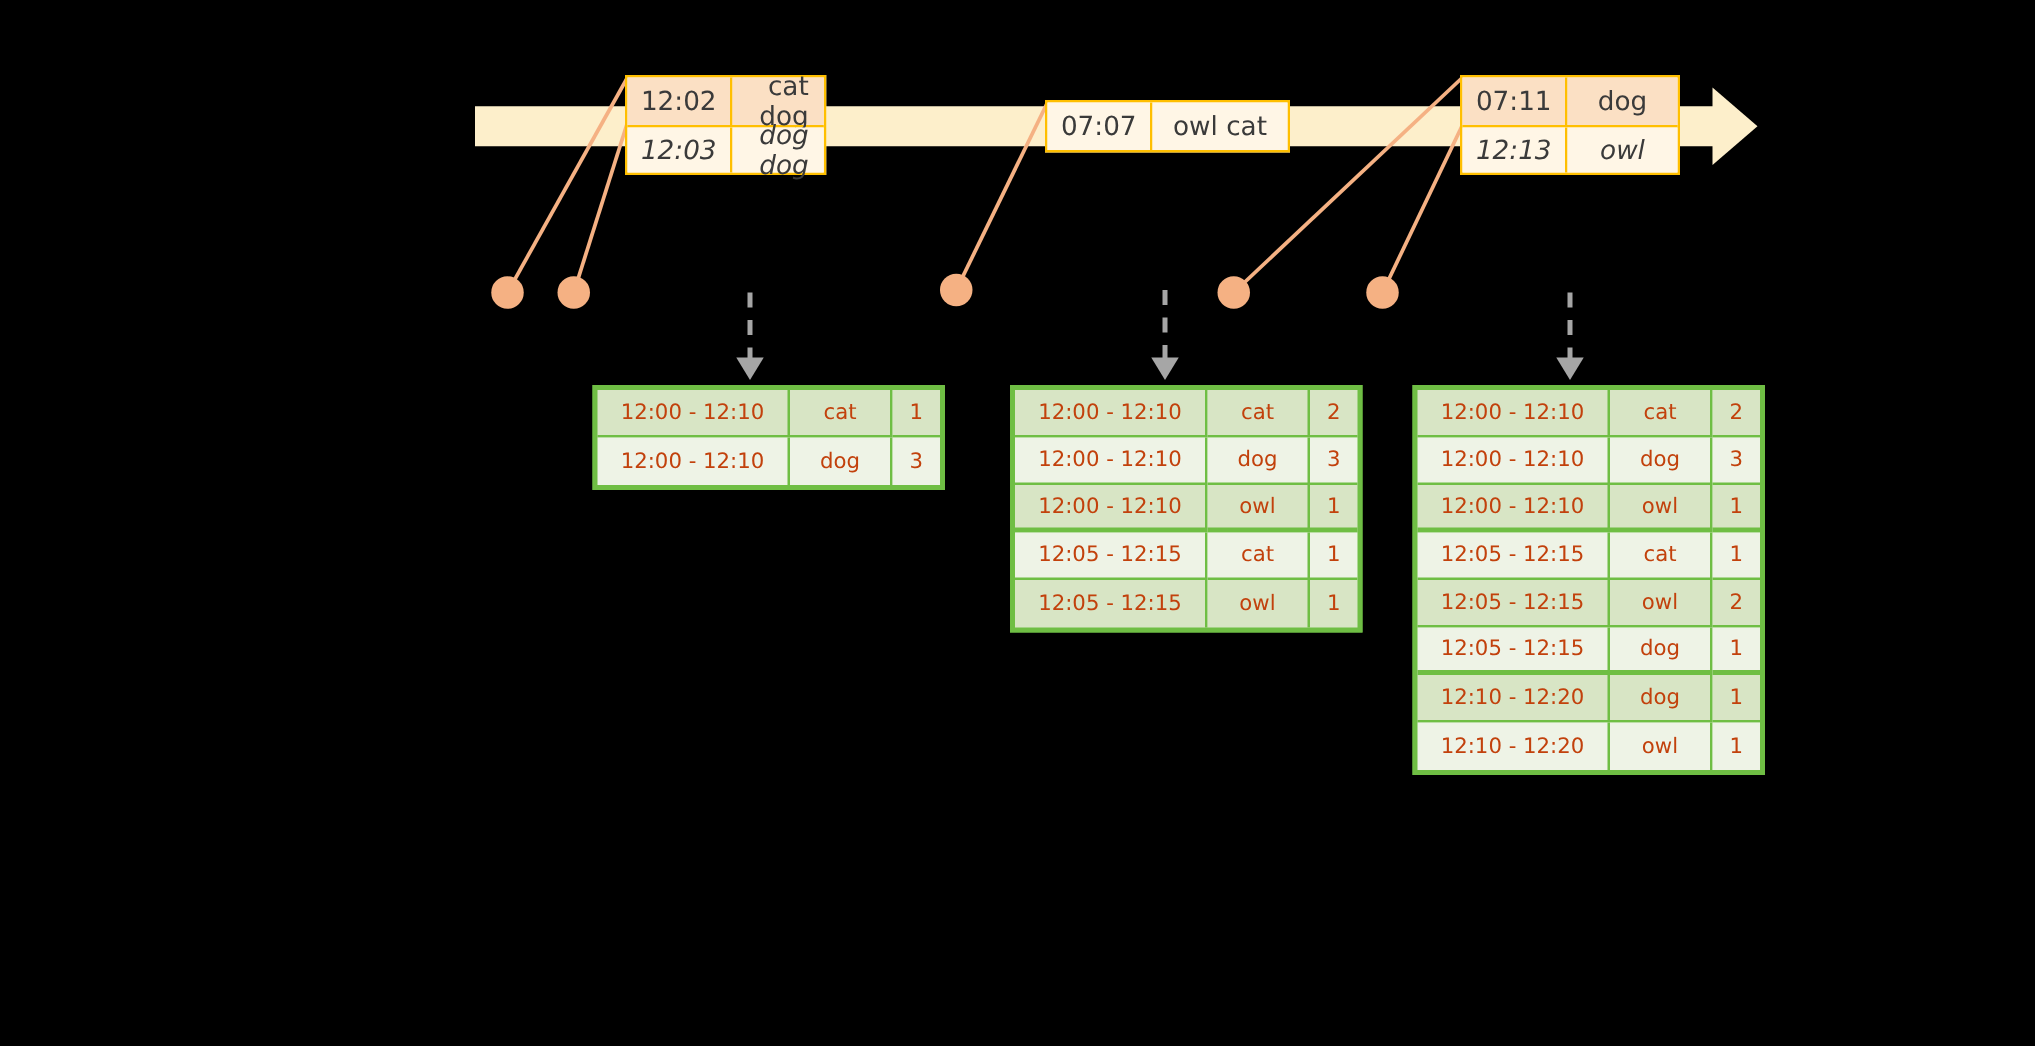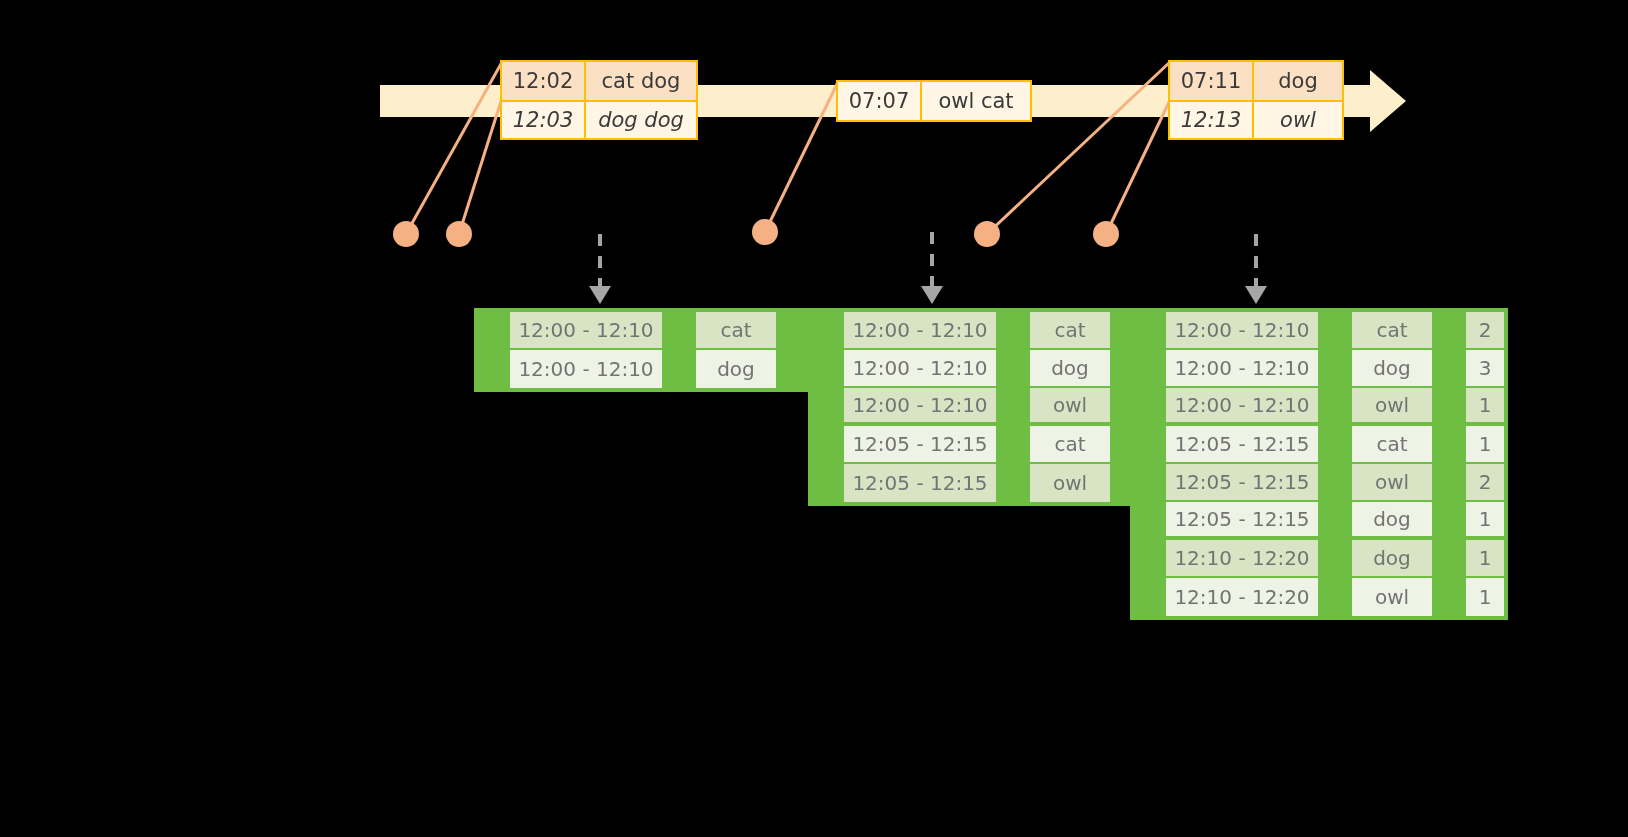--- a/index.html
+++ b/index.html
@@ -106,27 +106,26 @@
   }
   .rt-row {
     display: flex;
     height: 38px;
     box-sizing: border-box;
   }
   .rt-cell {
     display: flex;
     align-items: center;
     justify-content: center;
-    font-size: 20px;
-    color: #737373;
+    font-size: 17px;
+    color: #c2410c;
     background: #EEF3E6;
     box-sizing: border-box;
     border-right: 2px solid #6FBE44;
     border-bottom: 2px solid #6FBE44;
-    margin-left: 32px;
   }
   .rt-row.shaded .rt-cell { background: #D8E5C5; }
   .rt-row.group-end .rt-cell { border-bottom: 4px solid #6FBE44; }
   .rt-row:last-child .rt-cell { border-bottom: none; }
   .rt-cell:last-child { border-right: none; }
   .rt-c-window { width: 154px; }
   .rt-c-word   { width: 82px; }
   .rt-c-count  { width: 38px; }
 </style>
 </head>
@@ -156,21 +155,21 @@
   </svg>
   <div id="dot-layer">
       <div class="dot" style="left: 406px; top: 234px; background: rgb(245, 177, 131);"></div>
       <div class="dot" style="left: 459px; top: 234px; background: rgb(245, 177, 131);"></div>
       <div class="dot" style="left: 765px; top: 232px; background: rgb(245, 177, 131);"></div>
       <div class="dot" style="left: 987px; top: 234px; background: rgb(245, 177, 131);"></div>
       <div class="dot" style="left: 1106px; top: 234px; background: rgb(245, 177, 131);"></div>
     </div>
 
   <div id="event-box-layer">
-      <div class="event-box" style="left: 500px; top: 60px; width: 198px; text-align: right;">
+      <div class="event-box" style="left: 500px; top: 60px; width: 161px; text-align: right;">
         <div class="event-row shaded">
           <div class="ev-time">12:02</div>
           <div class="ev-words">cat dog</div>
         </div>
         <div class="event-row">
           <div class="ev-time">12:03</div>
           <div class="ev-words">dog dog</div>
         </div>
       </div>
       <div class="event-box" style="left: 836px; top: 80px; width: 196px;">

